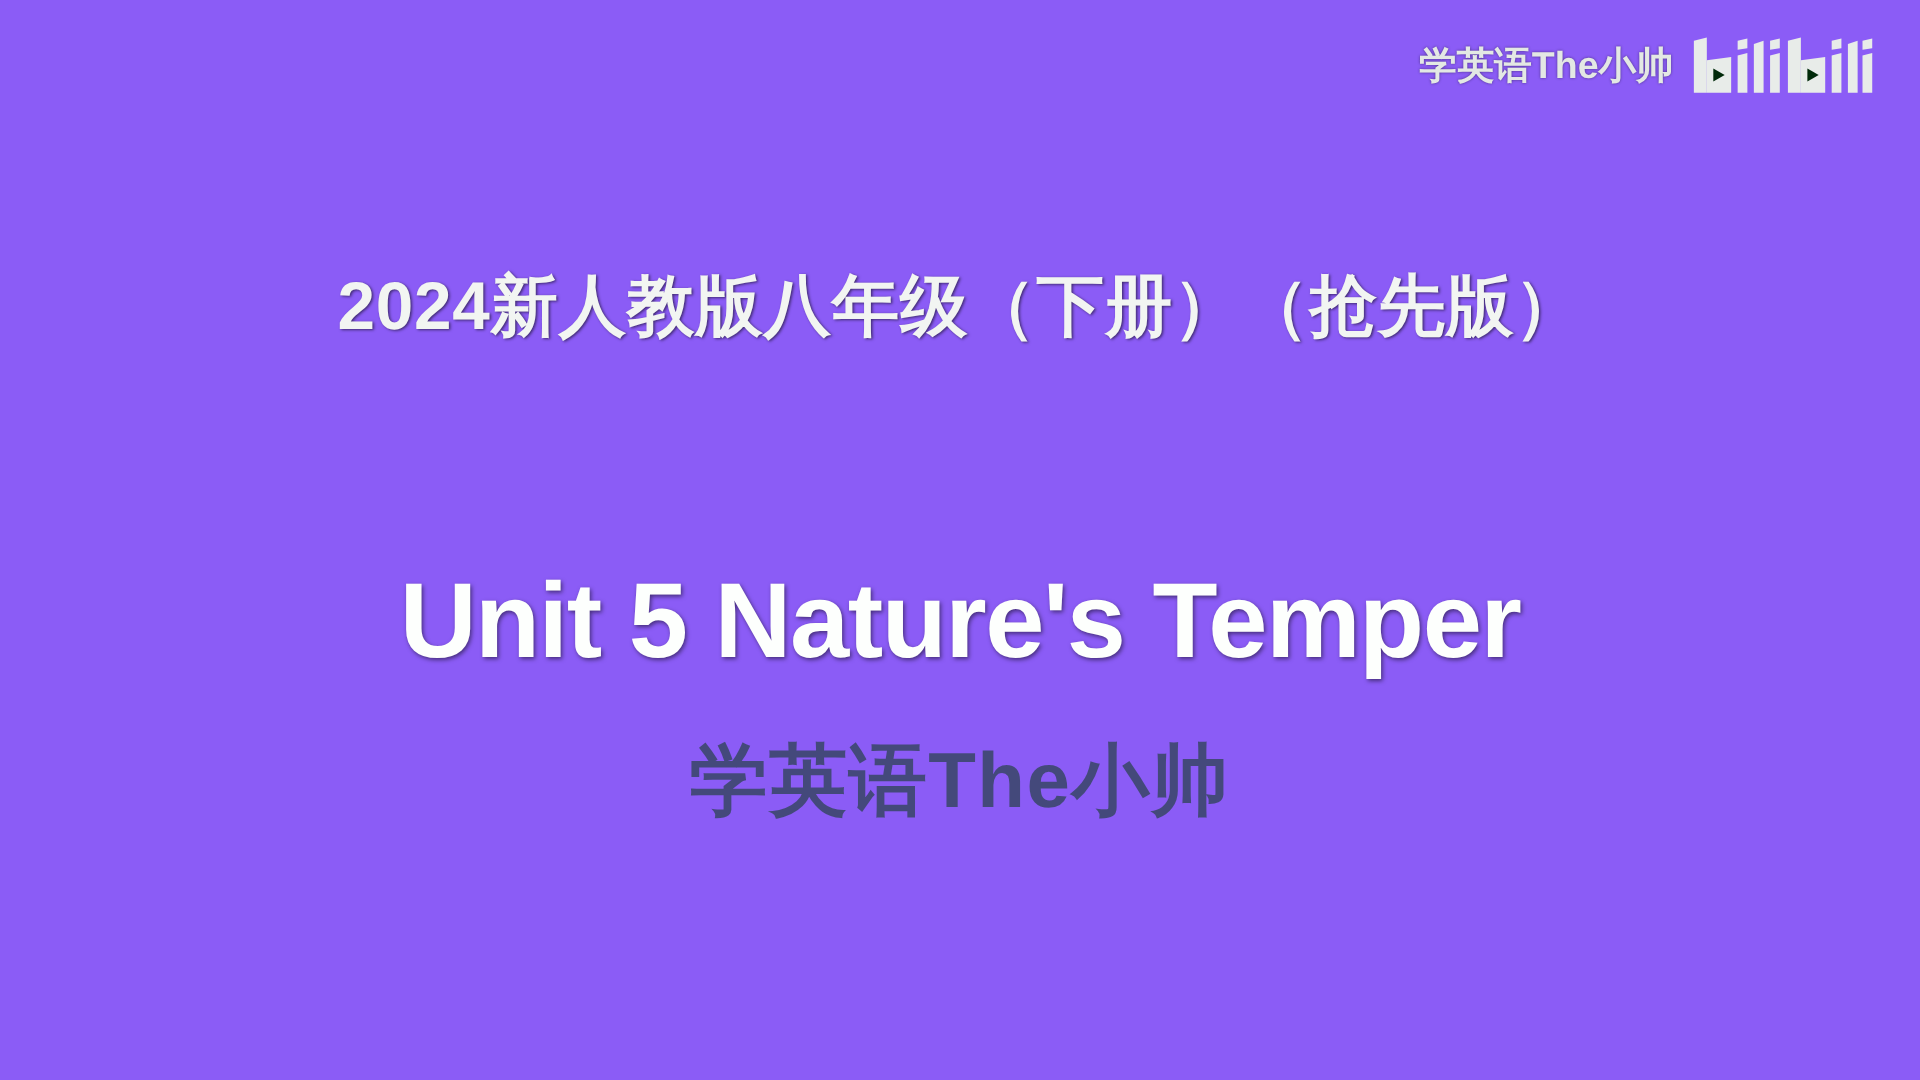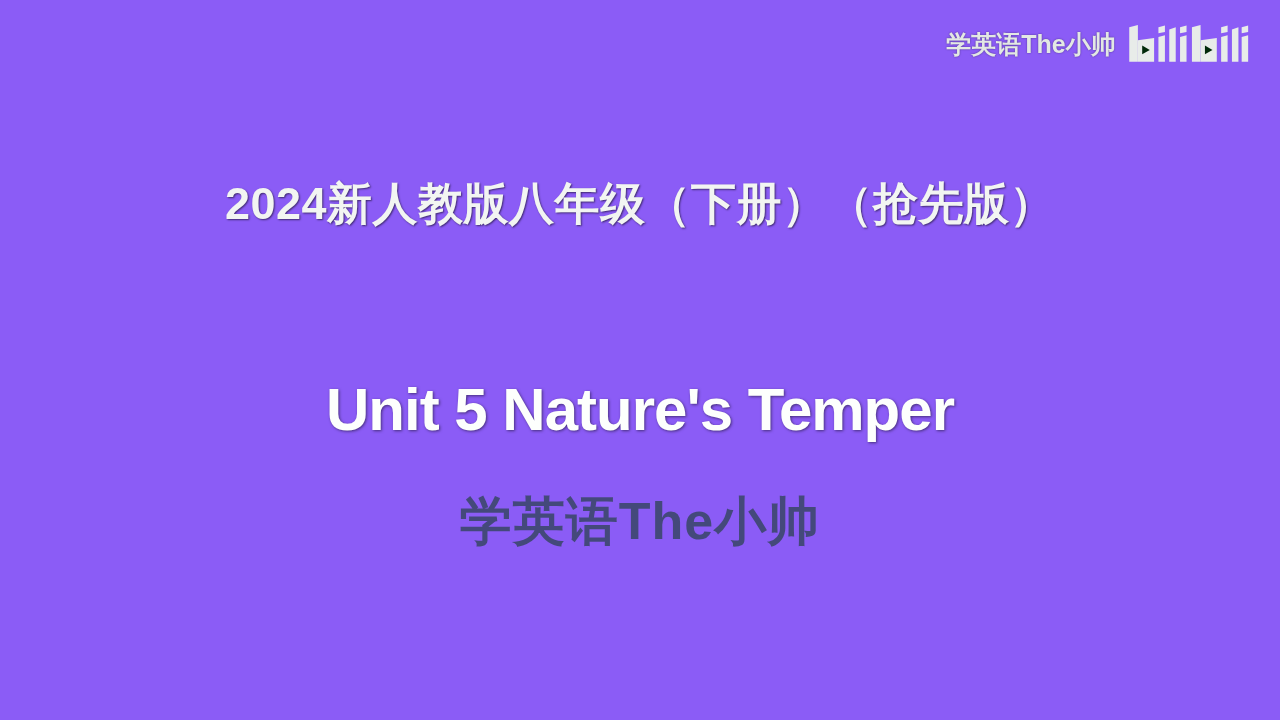--- a/index.html
+++ b/index.html
@@ -73,21 +73,21 @@
     text-shadow: 1px 1px 2px rgba(0,0,0,.55);
   }
 
   #unit-title {
     position: absolute;
     top: 378px;
     left: 0;
     right: 0;
     text-align: center;
     color: #fdfffd;
-    font-size: 60px;
+    font-size: 71px;
     font-weight: 700;
     line-height: 1.05;
     letter-spacing: -1px;
     white-space: nowrap;
     text-shadow: 1px 1px 3px rgba(0,0,0,.5);
   }
 
   
   #ghost-watermark {
     position: absolute;

